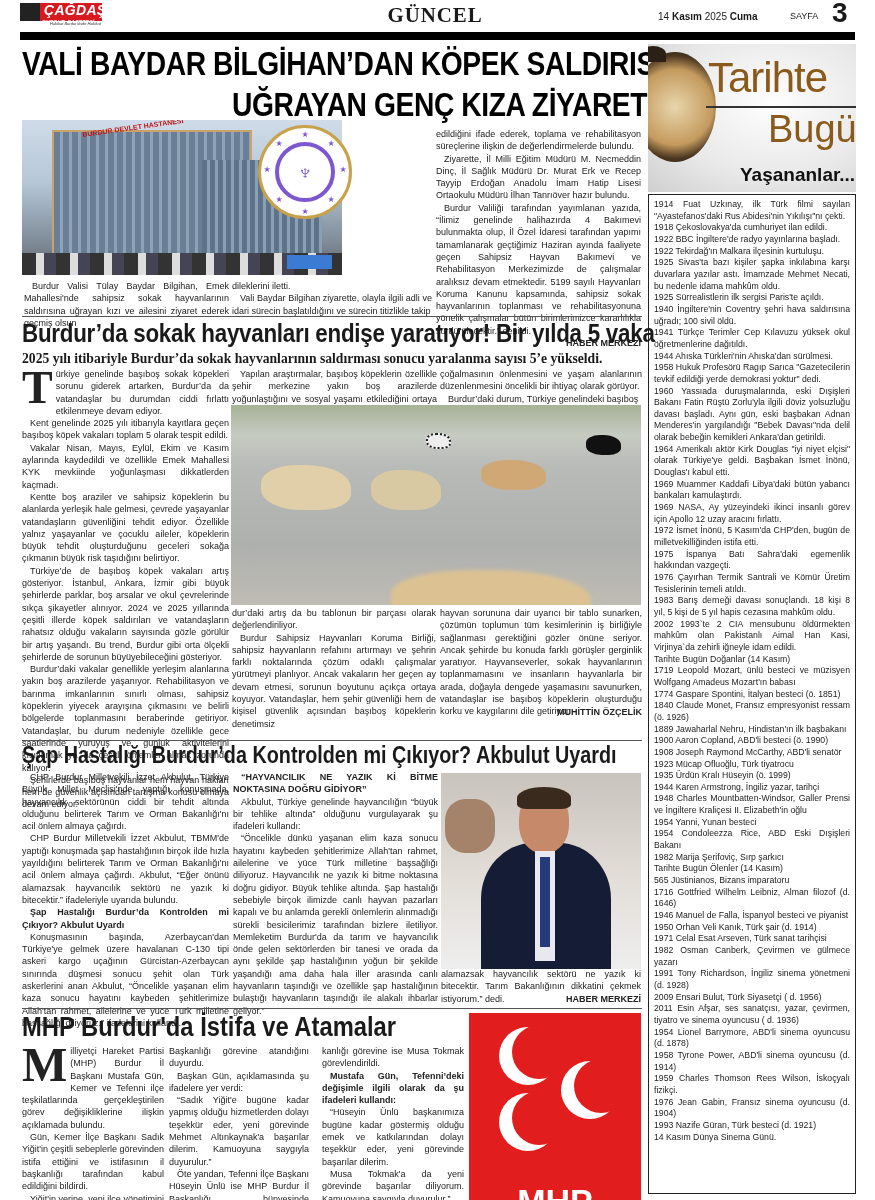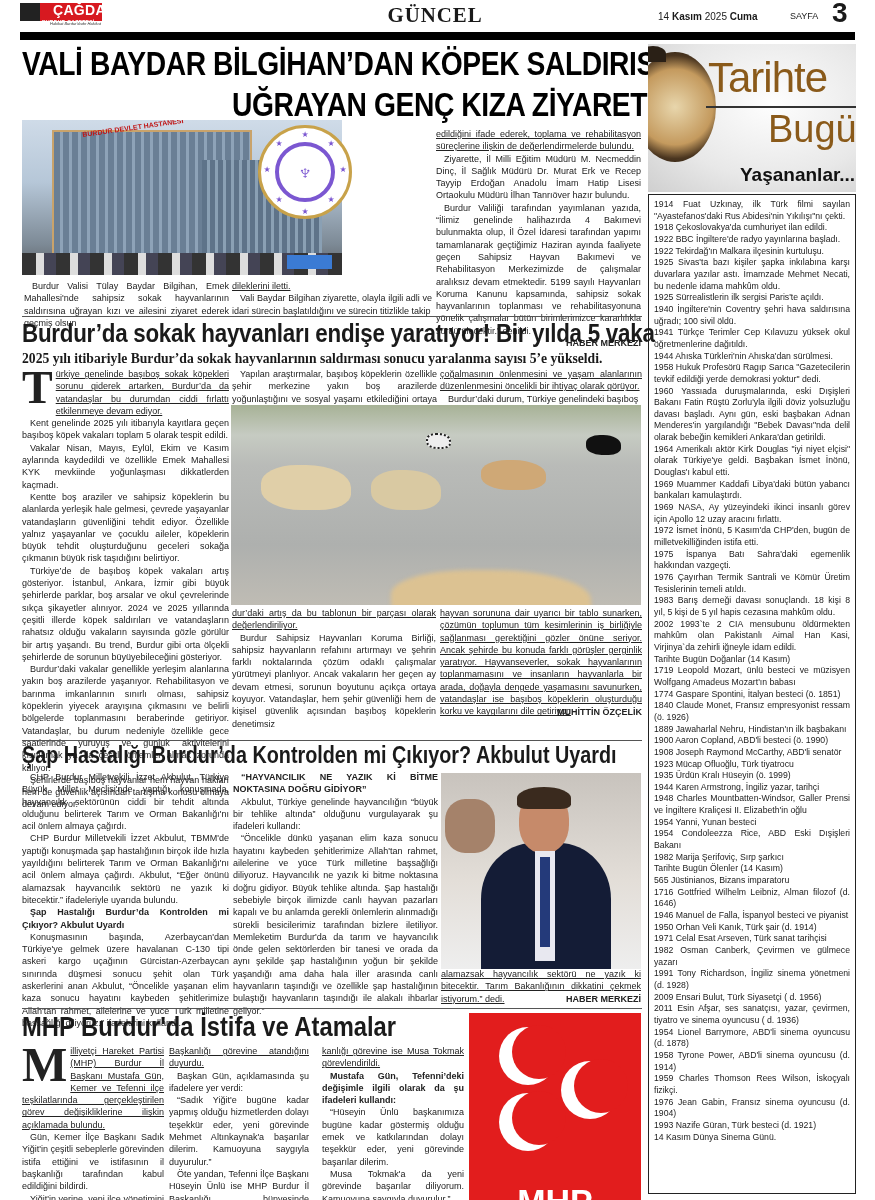--- a/index.html
+++ b/index.html
@@ -1,35 +1,35 @@
 <!DOCTYPE html>
 <html><head>
 <meta charset="utf-8">
 <style>
 *{margin:0;padding:0;box-sizing:border-box;}
 body{width:875px;height:1200px;background:#fff;position:relative;overflow:hidden;font-family:"Liberation Sans",sans-serif;color:#1a1a1a;}
 .abs{position:absolute;}
 .topbar{left:0;top:0;width:875px;height:30px;}
 .logo{left:20px;top:3px;width:118px;height:22px;background:#fff;}
 .logo .blk{position:absolute;left:0;top:0;width:20px;height:18px;background:#222;}
-.logo .red{position:absolute;left:20px;top:0;width:62px;height:18px;background:#d71920;color:#fff;font-weight:bold;font-size:14px;line-height:15px;padding-left:13px;letter-spacing:0.3px;}
+.logo .red{position:absolute;left:20px;top:0;width:62px;height:18px;background:#d71920;color:#fff;font-weight:bold;font-size:14px;line-height:15px;padding-left:4px;letter-spacing:0.3px;font-style:italic;}
 .logo .red small{position:absolute;left:2px;top:12px;font-size:5px;color:#fff;}
 .logo .slogan{position:absolute;left:30px;top:18px;font-size:4px;color:#333;font-style:italic;}
 .section{left:385px;top:2px;font-family:"Liberation Serif",serif;font-weight:bold;font-size:22px;letter-spacing:1px;transform:scaleX(0.95);}
 .date{left:658px;top:11px;font-size:10px;}
 .date b{font-weight:bold;}
 .sayfa{left:790px;top:11px;font-size:9px;}
 .pnum{left:832px;top:-3px;font-size:28px;font-weight:bold;}
 .rule{left:20px;top:32px;width:835px;height:8px;background:#000;}
 .h1{font-family:"Liberation Sans",sans-serif;font-weight:900;color:#000;letter-spacing:-0.5px;transform-origin:left top;}
 .h1a{left:22px;top:44px;font-size:34px;transform:scaleX(0.83);white-space:nowrap;}
 .h1b{left:232px;top:85px;font-size:34px;transform:scaleX(0.83);white-space:nowrap;}
 .txt{font-size:9px;line-height:12.3px;text-align:justify;color:#222;}
 .txt p{text-indent:8px;}
-.txt p.noind{text-indent:0;text-decoration:underline;}
+.txt p.noind{text-indent:0;}
 .sig{font-weight:bold;text-align:right;font-size:9px;}
 .hospital{left:22px;top:120px;width:320px;height:155px;background:linear-gradient(180deg,#cfdbe8 0%,#b6c7d8 40%,#7d8a96 80%,#5a5f63 100%);overflow:hidden;}
 .hospital .bldg{position:absolute;left:30px;top:10px;width:200px;height:125px;background:repeating-linear-gradient(90deg,#6a7f95 0 6px,#8ea3b8 6px 9px);border:2px solid #c9a36b;}
 .hospital .bldg2{position:absolute;left:180px;top:40px;width:120px;height:95px;background:repeating-linear-gradient(90deg,#5e7389 0 5px,#8aa0b4 5px 8px);}
 .hospital .sign{position:absolute;left:60px;top:4px;font-size:7px;font-weight:bold;color:#c01818;transform:rotate(-8deg);}
 .hospital .cars{position:absolute;left:0;bottom:0;width:100%;height:22px;background:repeating-linear-gradient(90deg,#333 0 14px,#ddd 14px 22px,#445 22px 34px);}
 .hospital .bus{position:absolute;right:10px;bottom:6px;width:45px;height:14px;background:#3b7bd4;}
 .seal{left:258px;top:125px;width:94px;height:94px;border-radius:50%;background:#fff;border:3px solid #c8a24a;}
 .seal .inner{position:absolute;left:14px;top:14px;width:60px;height:60px;border-radius:50%;border:4px solid #7b57d1;}
 .seal .mark{position:absolute;left:0;top:14px;width:52px;text-align:center;font-size:22px;color:#7b57d1;font-weight:bold;}

